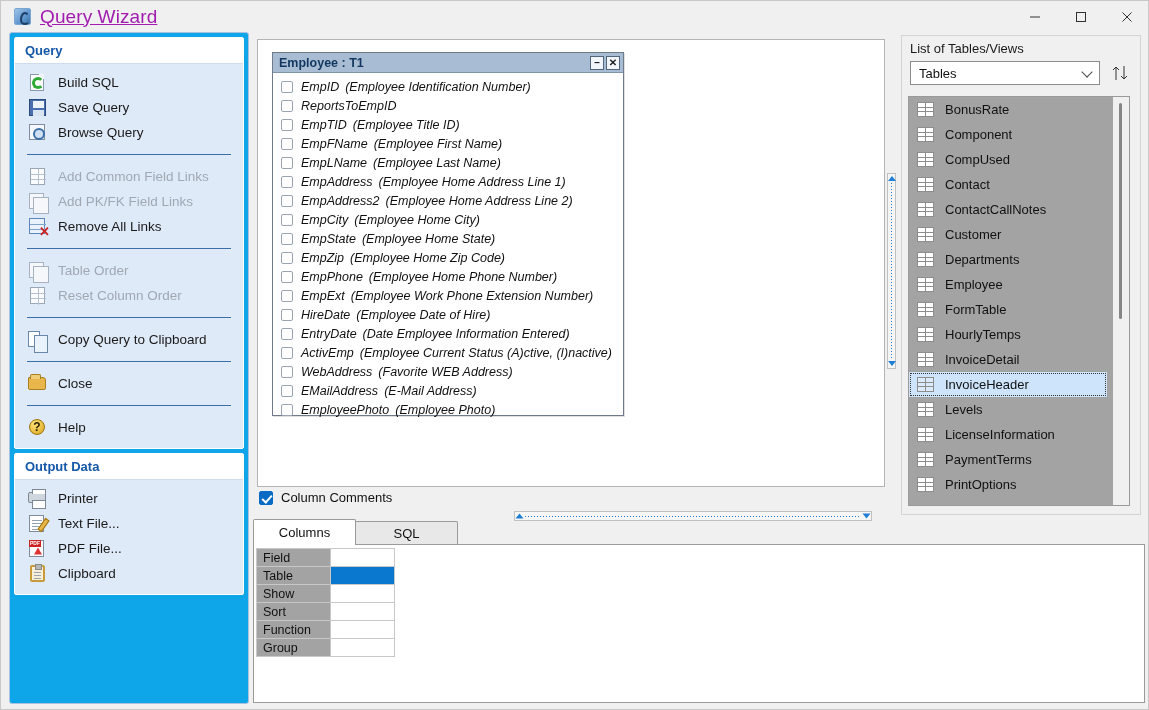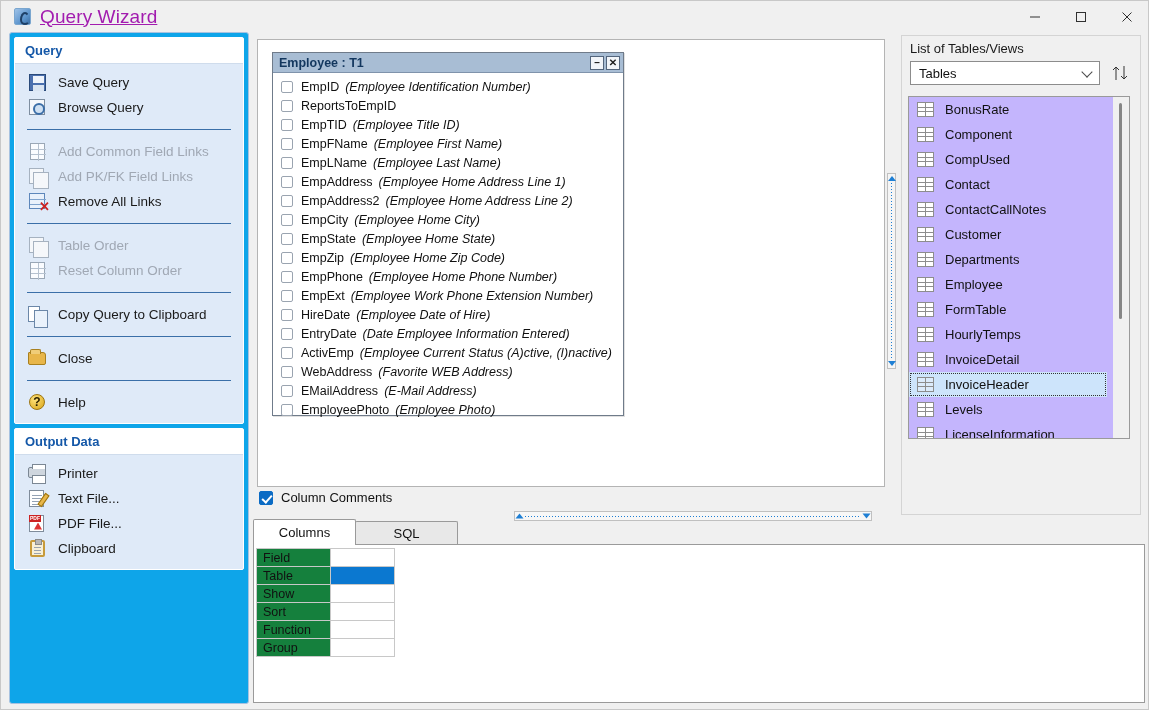--- a/index.html
+++ b/index.html
@@ -172,21 +172,21 @@
   .frow {
     display: flex; align-items: center;
     height: 19px; padding-left: 8px;
     font-size: 12.5px; color: #111;
   }
   .fcb {
     width: 12px; height: 12px;
     border: 1px solid #9aa4b0; border-radius: 2px;
     background: #fff; margin-right: 8px; flex: 0 0 auto;
   }
-  .fname { font-weight: normal; }
+  .fname { font-weight: normal; font-style: italic; }
   .fdesc { margin-left: 6px; font-style: italic; }
 
   
   #vsplit {
     position: absolute; left: 886px; top: 172px;
     width: 9px; height: 196px;
     background: #f5f5f5;
     border: 1px solid #c0c0c0;
     display: flex; flex-direction: column; align-items: center; justify-content: space-between;
     padding: 2px 0;
@@ -259,21 +259,21 @@
     margin: 3px 0 0 2px;
     table-layout: fixed;
   }
   .gridtable td {
     height: 18px;
     font-size: 12.5px;
     color: #111;
     border: 1px solid #c8c8c8;
     padding: 0 0 0 6px;
   }
-  .gridtable td.hdr { width: 74px; background: #15803d; }
+  .gridtable td.hdr { width: 74px; background: #a3a3a3; }
   .gridtable td.cell { width: 64px; background: #fff; padding: 0; }
   .gridtable td.cell.sel { background: #0b78d0; }
 
   
   #rightpanel {
     position: absolute; left: 900px; top: 34px;
     width: 240px; height: 480px;
     background: #f0f0f0;
     border: 1px solid #d4d4d4;
   }
@@ -297,22 +297,22 @@
     transform: rotate(45deg);
   }
   .sortbtn {
     width: 24px; height: 26px;
     display: flex; align-items: center; justify-content: center;
     color: #333; font-size: 15px; line-height: 1;
     letter-spacing: -1px;
   }
   .listbox {
     position: absolute; left: 6px; top: 60px;
-    width: 222px; height: 343px;
-    background: #c4b5fd;
+    width: 222px; height: 410px;
+    background: #a3a3a3;
     border: 1px solid #9a9a9a;
     overflow: hidden;
   }
   .listscroll {
     position: absolute; right: 0; top: 0;
     width: 16px; height: 100%;
     background: #f0f0f0;
   }
   .listscroll .thumb {
     position: absolute; left: 6px; top: 6px;
@@ -372,20 +372,27 @@
       </div>
     </div>
   </div>
 
   <div id="sidebar">
 
     <div class="panel-group">
       <div class="panel-header">Query</div>
       <div class="panel-body">
 
+        <div class="item">
+          <span class="ico">
+              <span class="ic-doc"></span>
+              <span class="ic-recycle"></span>
+            </span>
+          <span class="lbl">Build SQL</span>
+        </div>
 
         <div class="item">
           <span class="ico">
               <span class="ic-floppy"></span>
             </span>
           <span class="lbl">Save Query</span>
         </div>
 
         <div class="item">
           <span class="ico">

